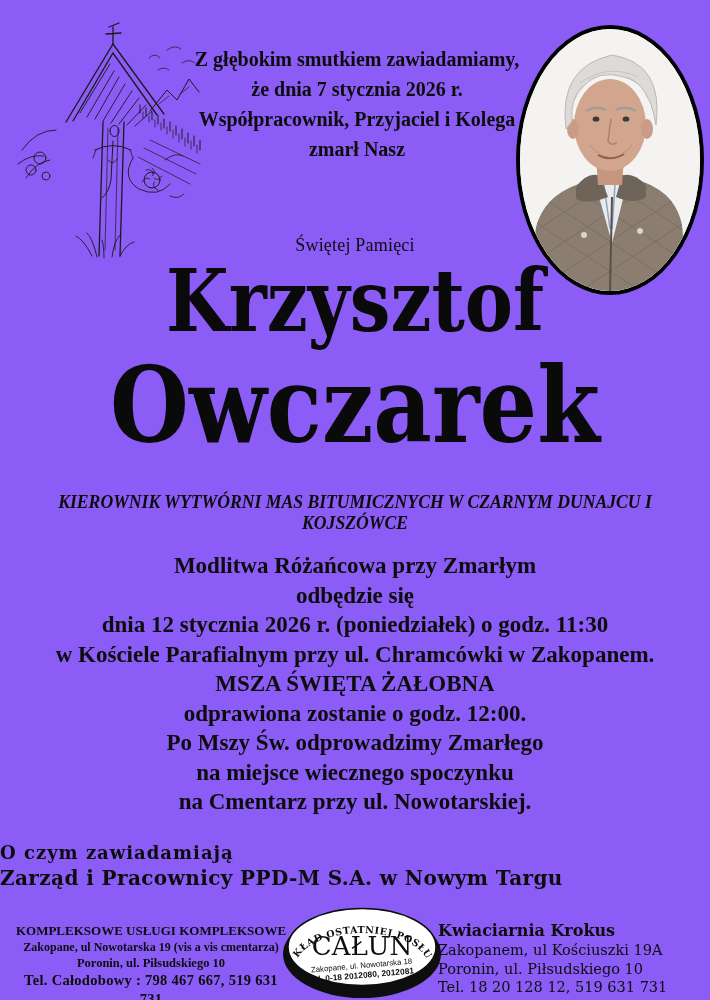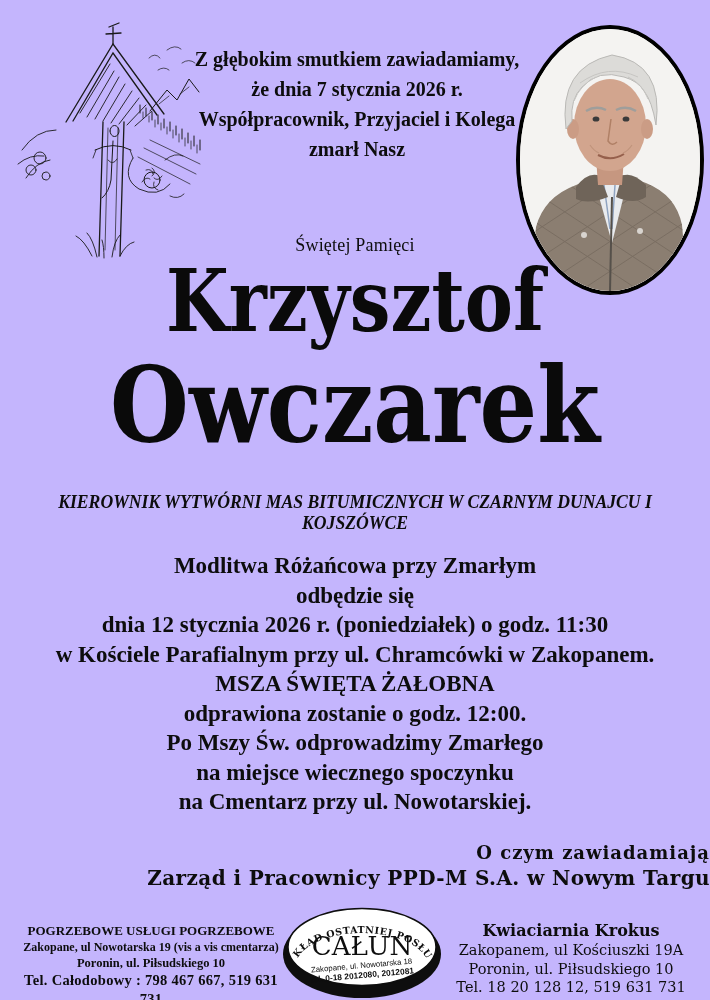--- a/index.html
+++ b/index.html
@@ -1,18 +1,18 @@
 <!DOCTYPE html>
 <html><head>
 <meta charset="utf-8">
 <style>
   html,body { margin:0; padding:0; background:#e9e9e9; }
   .page {
     position:relative; width:710px; height:1000px; margin:0 auto;
-    background:#c4b5fd; color:#0d0d0d; overflow:hidden;
+    background:#8b5cf6; color:#0d0d0d; overflow:hidden;
     font-family:"Liberation Serif", serif;
   }
   
   .shrine { position:absolute; left:0px; top:8px; width:205px; height:252px; }
 
   
   .announcement {
     position:absolute; left:168px; top:44px; width:378px;
     text-align:center; font-weight:bold; font-size:20px; line-height:30px;
   }
@@ -41,40 +41,40 @@
     font-style:italic; font-weight:bold; font-size:18px;
     transform:scaleX(.98); transform-origin:center;
   }
 
   .ceremony {
     position:absolute; left:0; top:551px; width:710px; text-align:center;
     font-weight:bold; font-size:23px; line-height:29.5px;
   }
 
   .notify {
-    position:absolute; left:0; top:841px; width:710px; text-align:right;
+    position:absolute; left:0; top:841px; width:710px; text-align:left;
     font-family:"DejaVu Serif", serif; font-weight:bold;
   }
   .notify-line1 { font-size:18px; letter-spacing:1px; line-height:24px; }
   .notify-line2 { font-size:20px; letter-spacing:0.4px; line-height:27px; }
 
   .footer-left {
     position:absolute; left:12px; top:923px; width:278px; text-align:center;
     font-weight:bold;
   }
   .fl-1 { font-size:13px;   line-height:16px; }
   .fl-2 { font-size:12px;   line-height:16px; }
   .fl-3 { font-size:12.5px; line-height:16px; }
   .fl-4 { font-size:14.5px; line-height:19px; letter-spacing:0.3px; }
 
   .logo { position:absolute; left:281px; top:904px; width:162px; height:96px; }
   .logo svg { display:block; width:100%; height:100%; }
 
   .footer-right {
-    position:absolute; left:438px; top:921px; width:266px; text-align:center;
+    position:absolute; left:438px; top:921px; width:266px; text-align:left;
     font-family:"DejaVu Serif", serif;
   }
   .fr-name { font-size:16px; font-weight:bold; line-height:20px; }
   .fr-line { font-size:14.5px; line-height:18.5px; }
 </style>
 </head>
 <body>
 
 <div class="page">
 
@@ -191,21 +191,21 @@
     <div>na miejsce wiecznego spoczynku</div>
     <div>na Cmentarz przy ul. Nowotarskiej.</div>
   </div>
 
   <div class="notify">
     <div class="notify-line1">O czym zawiadamiają</div>
     <div class="notify-line2">Zarząd i Pracownicy PPD-M S.A. w Nowym Targu</div>
   </div>
 
   <div class="footer-left">
-    <div class="fl-1">POGRZEBOWE USŁUGI POGRZEBOWE</div>
+    <div class="fl-1">KOMPLEKSOWE USŁUGI KOMPLEKSOWE</div>
     <div class="fl-2">Zakopane, ul Nowotarska 19  (vis a vis cmentarza)</div>
     <div class="fl-3">Poronin, ul. Piłsudskiego 10</div>
     <div class="fl-4">Tel. Całodobowy : 798 467 667, 519 631 731</div>
   </div>
 
   <div class="logo">
     <svg viewBox="0 0 162 96">
       <ellipse cx="81" cy="50" rx="79" ry="44" fill="#0e0e0e"></ellipse>
       <ellipse cx="81" cy="43" rx="74" ry="38.5" fill="#ffffff" stroke="#0e0e0e" stroke-width="1.5"></ellipse>
       <path id="logoArc" d="M 17 54 A 66 33 0 0 1 145 54" fill="none"></path>

